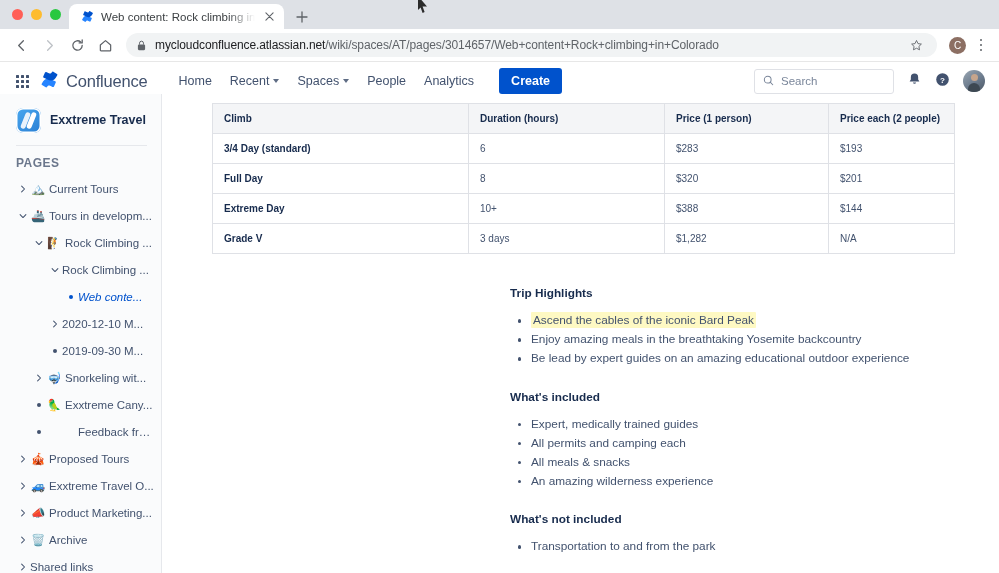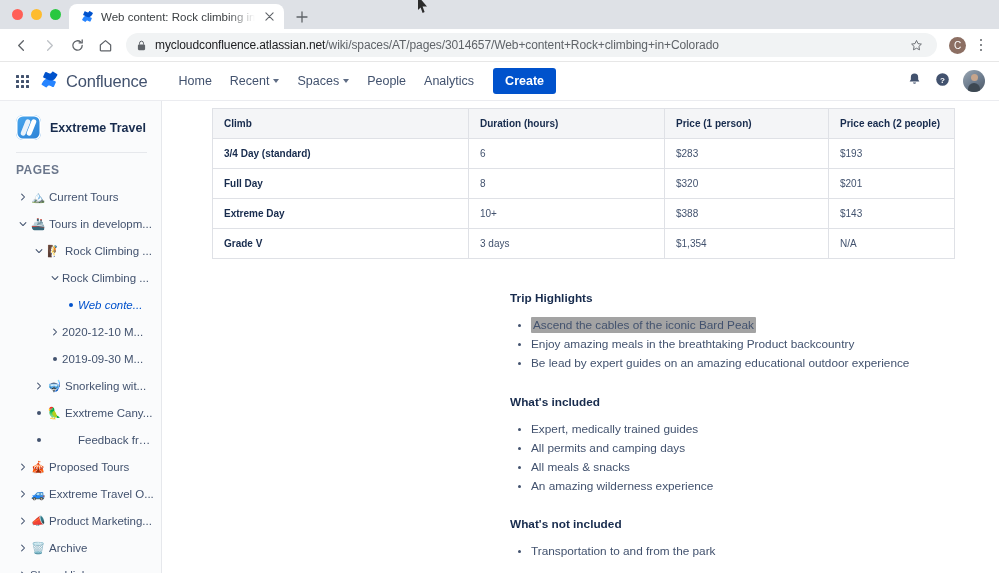--- a/index.html
+++ b/index.html
@@ -98,34 +98,34 @@
     align-items: center;
     padding: 0 14px 0 10px;
     border-bottom: 1px solid #ebecf0;
   }
   .appswitch { width: 24px; height: 24px; display: grid; grid-template-columns: repeat(3, 3px); grid-template-rows: repeat(3, 3px); gap: 2px; align-content: center; justify-content: center; margin-right: 6px; }
   .appswitch i { width: 3px; height: 3px; background: #42526e; border-radius: 0.5px; }
   .brand { display: flex; align-items: center; gap: 7px; margin-right: 22px; }
   .brand-name { font-size: 16.5px; color: #42526e; letter-spacing: -0.2px; }
   .navitem { font-size: 12.5px; color: #42526e; padding: 0 9px; height: 30px; display: flex; align-items: center; gap: 4px; border-radius: 3px; white-space: nowrap; }
   .caret { width: 0; height: 0; border-left: 3.5px solid transparent; border-right: 3.5px solid transparent; border-top: 4px solid #5e6c84; display: inline-block; }
-  .create-btn { background: #0052cc; color: #fff; font-size: 12.5px; font-weight: bold; height: 26px; border-radius: 3px; padding: 0 12px; display: flex; align-items: center; margin-left: 10px; }
+  .create-btn { background: #0052cc; color: #fff; font-size: 12.5px; font-weight: bold; height: 26px; border-radius: 3px; padding: 0 12px; display: flex; align-items: center; margin-left: 16px; }
   .nav-right { margin-left: auto; display: flex; align-items: center; gap: 13px; }
   .searchbox {
     width: 140px; height: 25px;
     border: 1px solid #dfe1e6; border-radius: 3px;
     background: #fff;
     display: flex; align-items: center; gap: 7px; padding: 0 8px;
   }
   .search-ph { font-size: 11.5px; color: #7a869a; }
   .avatar-nav { width: 22px; height: 22px; border-radius: 50%; background: linear-gradient(145deg,#9aa7b3 0%,#6b7a8c 55%,#4c5764 100%); position: relative; overflow: hidden; }
   .avatar-nav::after { content:""; position:absolute; left:5px; bottom:0; width:12px; height:9px; border-radius:6px 6px 0 0; background:#3d4852; }
   .avatar-nav::before { content:""; position:absolute; left:7.5px; top:4px; width:7px; height:7px; border-radius:50%; background:#c6a58c; }
 
-  .body-row { flex: 1; display: flex; min-height: 0; }
+  .body-row { flex: 1; display: flex; min-height: 0; align-items: center; }
 
   
   .sidebar {
     width: 162px; flex: 0 0 162px;
     background: #fafbfc;
     border-right: 1px solid #e6e8ec;
     padding-top: 10px;
     overflow: hidden;
     position: relative;
   }
@@ -178,21 +178,21 @@
   .col-climb { width: 256px; }
   .col-dur { width: 196px; }
   .col-p1 { width: 164px; }
   .col-p2 { width: 126px; }
 
   .doc { margin: 32px 0 0 348px; width: 600px; }
   .sec-head { font-size: 11.8px; font-weight: bold; color: #172b4d; margin-bottom: 11px; }
   ul.doc-list { list-style: none; margin: 0 0 22px 0; padding: 0; }
   ul.doc-list li { position: relative; padding-left: 21px; font-size: 11.8px; color: #42526e; line-height: 18.5px; margin-bottom: 0.5px; }
   ul.doc-list li::before { content: ""; position: absolute; left: 8px; top: 8px; width: 3.4px; height: 3.4px; border-radius: 50%; background: #42526e; }
-  .hl { background: #a3a3a3; padding: 1px 2px; border-radius: 1px; }
+  .hl { background: #fef9c3; padding: 1px 2px; border-radius: 1px; }
 </style>
 </head>
 <body>
 
 <div class="browser">
 
   <div class="tabstrip">
     <div class="traffic">
       <span class="dot red"></span>
       <span class="dot yellow"></span>
@@ -304,20 +304,29 @@
         </span>
       <span class="navitem">
           <span>People</span>
         </span>
       <span class="navitem">
           <span>Analytics</span>
         </span>
       <span class="create-btn">Create</span>
 
       <span class="nav-right">
+        <span class="searchbox">
+          <span>
+            <svg width="11" height="11" viewBox="0 0 14 14">
+                <circle cx="6" cy="6" r="4.3" stroke="#7a869a" stroke-width="1.3" fill="none"></circle>
+                <path d="M9.2 9.2L12.4 12.4" stroke="#7a869a" stroke-width="1.3" stroke-linecap="round"></path>
+              </svg>
+          </span>
+          <span class="search-ph">Search</span>
+        </span>
         <span>
           <svg width="15" height="15" viewBox="0 0 16 16">
               <path d="M8 1.6a3.9 3.9 0 0 0-3.9 3.9v2.6L2.8 10.2h10.4l-1.3-2.1V5.5A3.9 3.9 0 0 0 8 1.6z" fill="#42526e"></path>
               <path d="M6.3 11.3a1.75 1.75 0 0 0 3.4 0z" fill="#42526e"></path>
             </svg>
         </span>
         <span>
           <svg width="15" height="15" viewBox="0 0 16 16">
               <circle cx="8" cy="8" r="6.7" fill="#42526e"></circle>
               <text x="8" y="11.4" font-size="8.6" font-family="Liberation Sans, sans-serif" font-weight="bold" fill="#fff" text-anchor="middle">?</text>
@@ -489,43 +498,43 @@
                 <tr>
                   <td class="rowhead">Full Day</td>
                   <td>8</td>
                   <td>$320</td>
                   <td>$201</td>
                 </tr>
                 <tr>
                   <td class="rowhead">Extreme Day</td>
                   <td>10+</td>
                   <td>$388</td>
-                  <td>$143</td>
+                  <td>$144</td>
                 </tr>
                 <tr>
                   <td class="rowhead">Grade V</td>
                   <td>3 days</td>
-                  <td>$1,354</td>
+                  <td>$1,282</td>
                   <td>N/A</td>
                 </tr>
               </tbody>
           </table>
 
           <div class="doc">
             <div id="doc-sections">
                 <div class="sec-head">Trip Highlights</div>
                 <ul class="doc-list">
                   <li><span class="hl">Ascend the cables of the iconic Bard Peak</span></li>
-                  <li><span>Enjoy amazing meals in the breathtaking Product backcountry</span></li>
+                  <li><span>Enjoy amazing meals in the breathtaking Yosemite backcountry</span></li>
                   <li><span>Be lead by expert guides on an amazing educational outdoor experience</span></li>
                 </ul>
                 <div class="sec-head">What's included</div>
                 <ul class="doc-list">
                   <li><span>Expert, medically trained guides</span></li>
-                  <li><span>All permits and camping days</span></li>
+                  <li><span>All permits and camping each</span></li>
                   <li><span>All meals &amp; snacks</span></li>
                   <li><span>An amazing wilderness experience</span></li>
                 </ul>
                 <div class="sec-head">What's not included</div>
                 <ul class="doc-list">
                   <li><span>Transportation to and from the park</span></li>
                 </ul>
               </div>
 
           </div>

